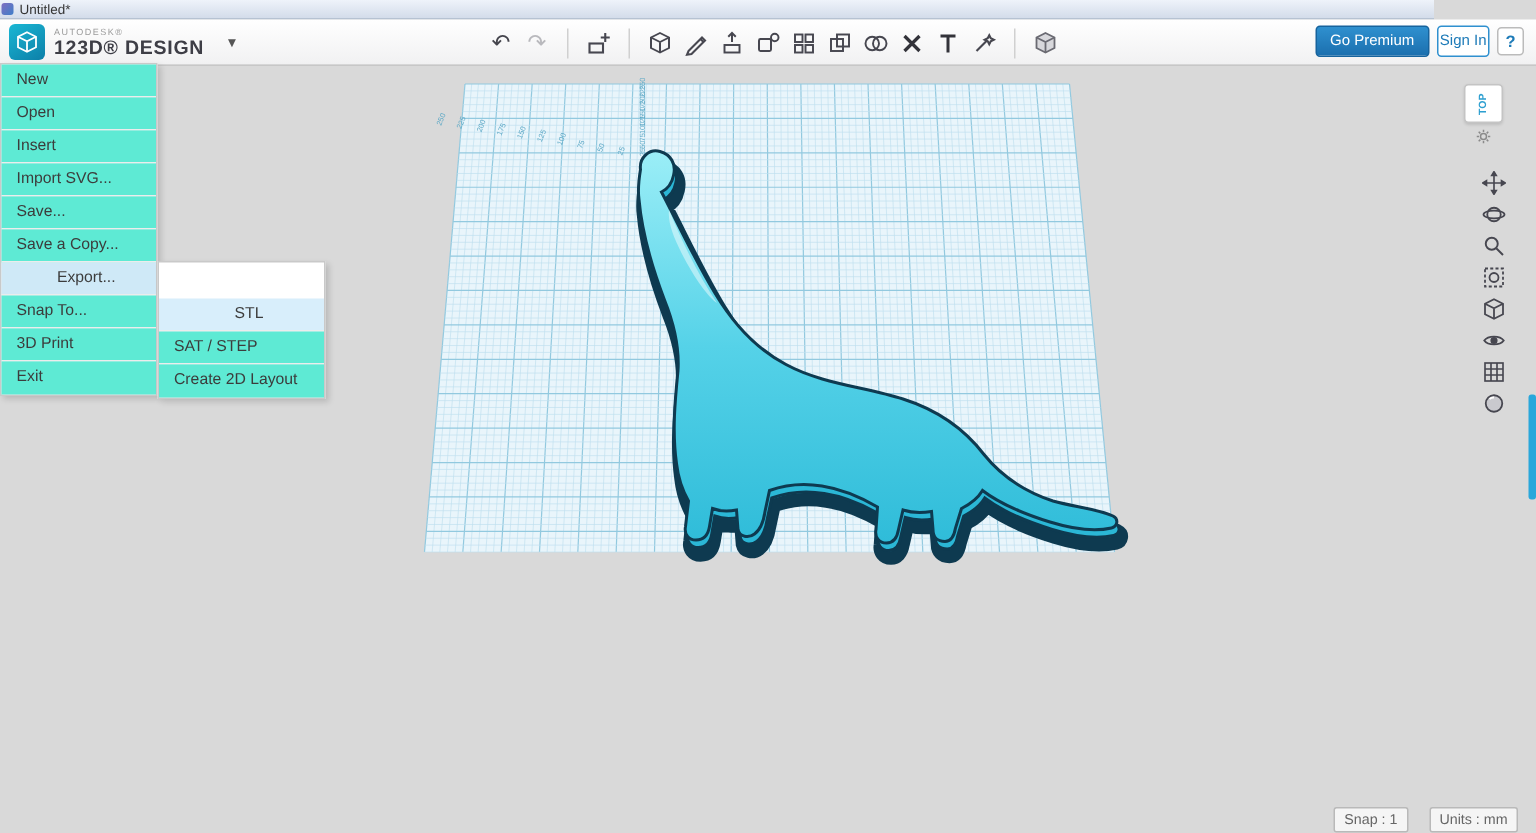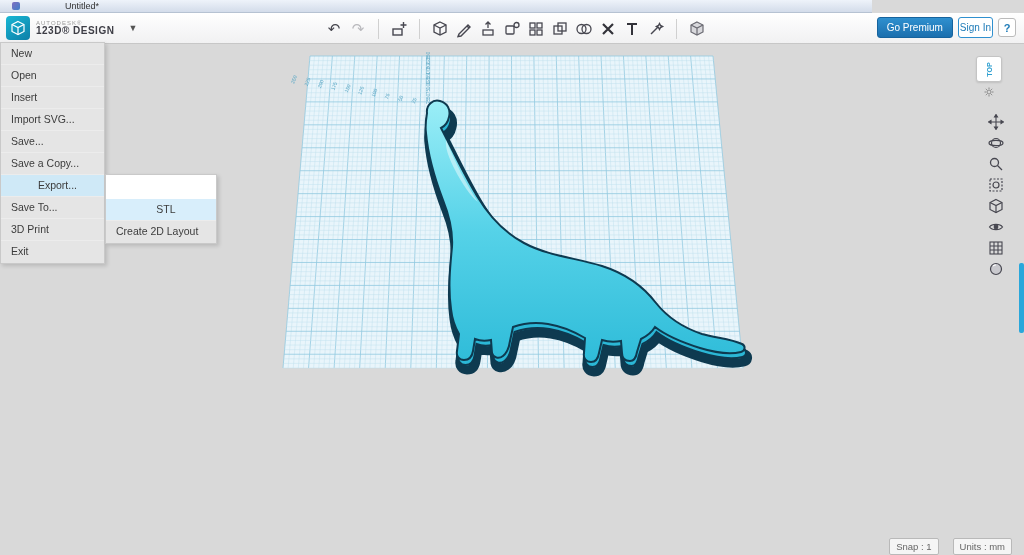--- a/index.html
+++ b/index.html
@@ -1,36 +1,36 @@
 <!DOCTYPE html>
 <html><head>
 <meta charset="utf-8">
 <style>
   * { margin:0; padding:0; box-sizing:border-box; }
   html,body { width:1024px; height:555px; overflow:hidden;
     font-family:"Liberation Sans", sans-serif; background:#d9d9d9; }
 
   
-  #titlebar { position:absolute; left:0; top:0; width:872px; height:13px;
+  #titlebar { position:absolute; left:0; top:0; width:956px; height:13px;
     background:linear-gradient(#eef3fa,#d3dcea); border-bottom:1px solid #b6c2d2;
-    display:flex; align-items:center; padding-left:12px;gap:41px; }
+    display:flex; align-items:center; padding-left:1px; }
   #titlebar .appicon { width:8px; height:8px; border-radius:2px;
     background:linear-gradient(135deg,#7f6ec0,#3f7fc9); margin-right:4px; }
   #titlebar .title { font-size:9px; color:#333; }
 
   
   #topbar { position:absolute; left:0; top:13px; width:1024px; height:31px;
     background:linear-gradient(#ffffff,#f1f1f2); border-bottom:1px solid #c7c7c7; }
   #brand { position:absolute; left:6px; top:3px; display:flex; align-items:center; }
   #brand .logo { width:24px; height:24px; border-radius:4px;
     background:linear-gradient(145deg,#19b7d4,#0d7fa8); margin-right:6px;
     display:flex; align-items:center; justify-content:center; }
   #brand .names { line-height:1; }
   #brand .autodesk { font-size:6px; color:#9a9a9a; letter-spacing:1px; }
-  #brand .product { font-size:10px; font-weight:bold; color:#3e3e46; letter-spacing:.5px; }
+  #brand .product { font-size:13px; font-weight:bold; color:#3e3e46; letter-spacing:.5px; }
   #brand .chev { font-size:9px; color:#555; margin-left:14px; cursor:pointer; }
 
   #tool-icons { position:absolute; left:322px; top:3px; height:25px;
     display:flex; align-items:center; }
   .ticon { width:22px; height:22px; display:flex; align-items:center;
     justify-content:center; margin:0 1px; cursor:pointer; }
   .ticon svg { display:block; }
   .tsep { width:1px; height:20px; background:#d0d0d0; margin:0 8px; }
   .uglyph { font-size:15px; color:#45454d; line-height:1; }
   .uglyph.disabled { color:#b9b9bd; }
@@ -49,21 +49,21 @@
   
   #canvas-svg { position:absolute; left:0; top:44px; width:1024px; height:511px; }
   .rlabel { font-size:5px; fill:#5ea9c6; }
 
   
   #filemenu { position:absolute; left:0; top:42px; width:105px;
     background:#fff; border:1px solid #c9c9c9; box-shadow:2px 2px 4px rgba(0,0,0,.15);
     z-index:30; }
   .mitem { height:22px; line-height:21px; font-size:10.5px; color:#3c3c3c;
     padding-left:10px; border-bottom:1px solid #ececec; cursor:pointer;
-    background:#e5e5e5; }
+    background:#5eead4; }
   .mitem:last-child { border-bottom:none; }
   .mitem.active { background:#cfe9f7;text-align:center; }
   #submenu { position:absolute; left:105px; top:174px; width:112px;
     background:#fff; border:1px solid #c9c9c9; box-shadow:2px 2px 4px rgba(0,0,0,.15);
     z-index:31; }
   #submenu .mitem.active { background:#d8eefb;margin-top:24px; }
 
   
   #viewcube { position:absolute; right:22px; top:56px; width:26px; height:26px;
     background:#fff; border:1px solid #c4c4c4; border-radius:3px; z-index:10;
@@ -428,27 +428,28 @@
 </div>
 
 <div id="filemenu">
   <div class="mitem">New</div>
   <div class="mitem">Open</div>
   <div class="mitem">Insert</div>
   <div class="mitem">Import SVG...</div>
   <div class="mitem">Save...</div>
   <div class="mitem">Save a Copy...</div>
   <div class="mitem active">Export...</div>
-  <div class="mitem">Save To...</div>
+  <div class="mitem">Snap To...</div>
   <div class="mitem">3D Print</div>
   <div class="mitem">Exit</div>
 </div>
 
 <div id="submenu">
   <div class="mitem active">STL</div>
+  <div class="mitem">SAT / STEP</div>
   <div class="mitem">Create 2D Layout</div>
 </div>
 
 <div id="viewcube">
   <span>TOP</span>
 </div>
 <div id="viewcube-gear">
   <svg width="10" height="10" viewBox="0 0 10 10">
     <circle cx="5" cy="5" r="2" fill="none" stroke="#8a8a8a" stroke-width="1"></circle>
     <path d="M5 0.5 L5 2 M5 8 L5 9.5 M0.5 5 L2 5 M8 5 L9.5 5 M1.8 1.8 L2.9 2.9 M7.1 7.1 L8.2 8.2 M8.2 1.8 L7.1 2.9 M2.9 7.1 L1.8 8.2" stroke="#8a8a8a" stroke-width="1"></path>

